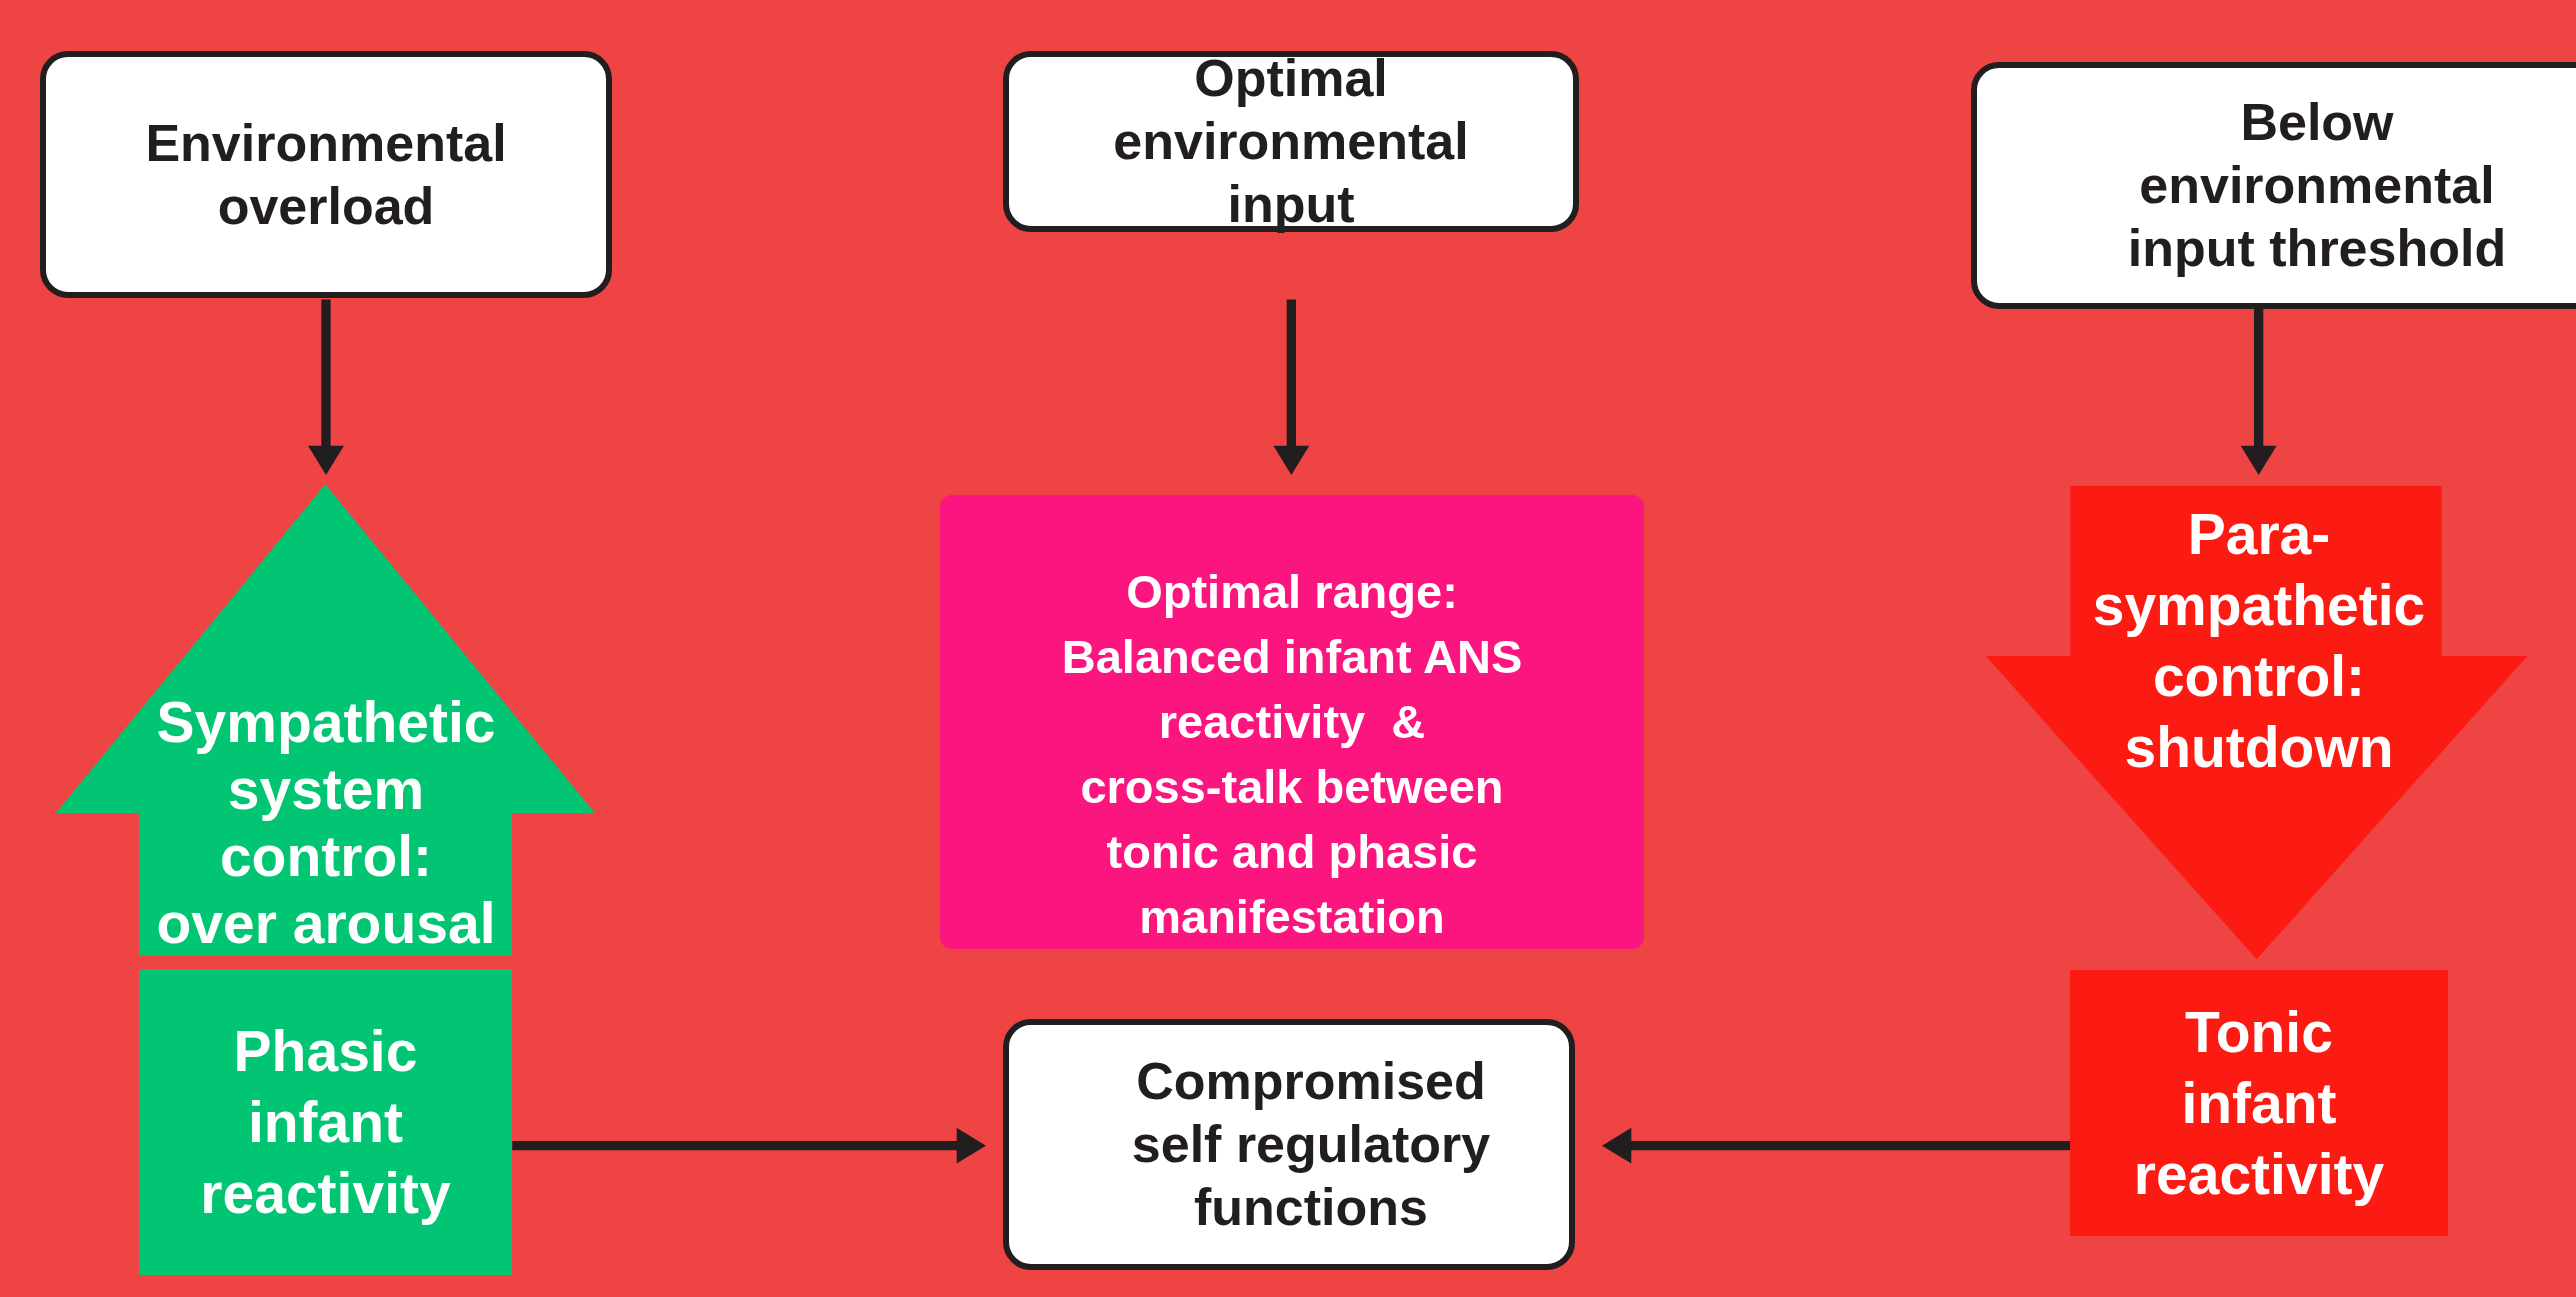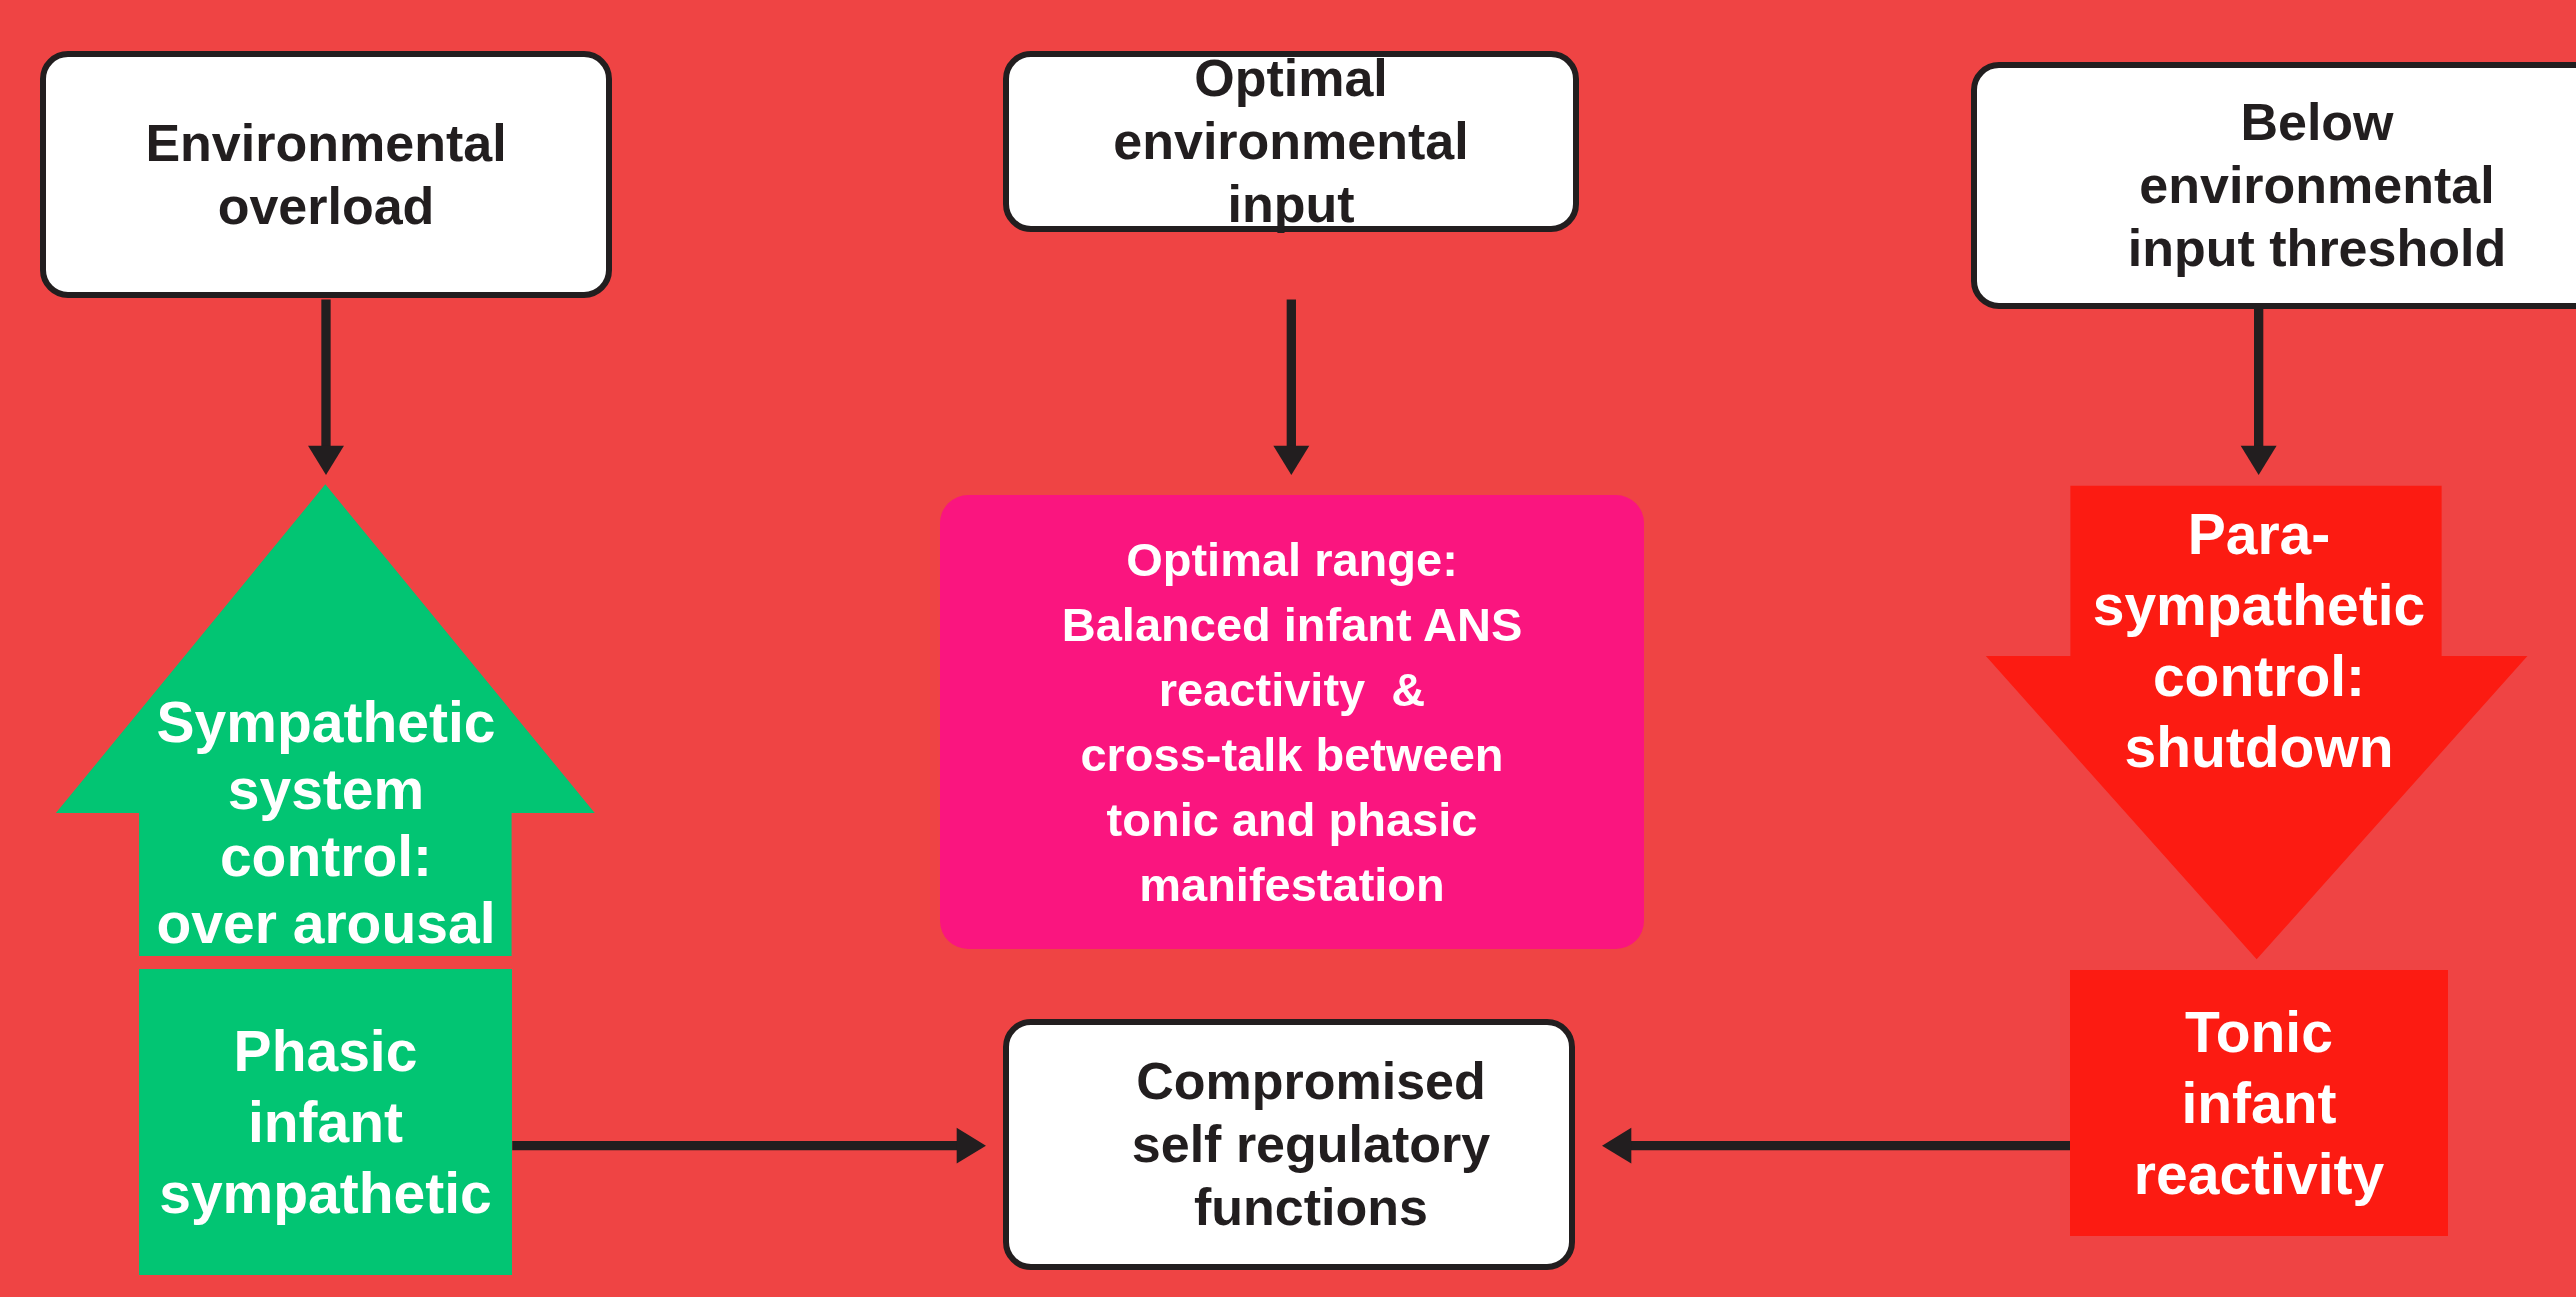--- a/index.html
+++ b/index.html
@@ -56,21 +56,22 @@
     font-size:52px;
     line-height:63px;
   }
   .light{
     color:#ffffff;
     font-size:57px;
     line-height:67px;
   }
   .magenta-box{
     background:var(--magenta);
-    border-radius:28px;
+    border-radius:12px;
+    align-items:flex-end;
   }
   .green-box{background:var(--green);}
   .red-box{background:var(--red);}
   .magenta-box .label{
     font-size:47px;
     line-height:65px;
   }
   .overlay-label{
     position:absolute;
     display:flex;
@@ -142,21 +143,21 @@
   <div class="overlay-label" style="left:2016px;top:500px;width:486px;height:282px;">
     <span class="label light" style="line-height:71px;">Para-
 sympathetic
 control:
 shutdown</span>
   </div>
 
   <div class="cbox green-box" style="left:139px;top:969px;width:373px;height:306px;">
     <span class="label light" style="line-height:71px;">Phasic
 infant
-sympathetic</span>
+reactivity</span>
   </div>
 
   <div class="wbox" style="left:1003px;top:1019px;width:572px;height:251px;padding-left:44px;">
     <span class="label dark">Compromised
 self regulatory
 functions</span>
   </div>
 
   <div class="cbox red-box" style="left:2070px;top:970px;width:378px;height:266px;">
     <span class="label light" style="line-height:71px;">Tonic

